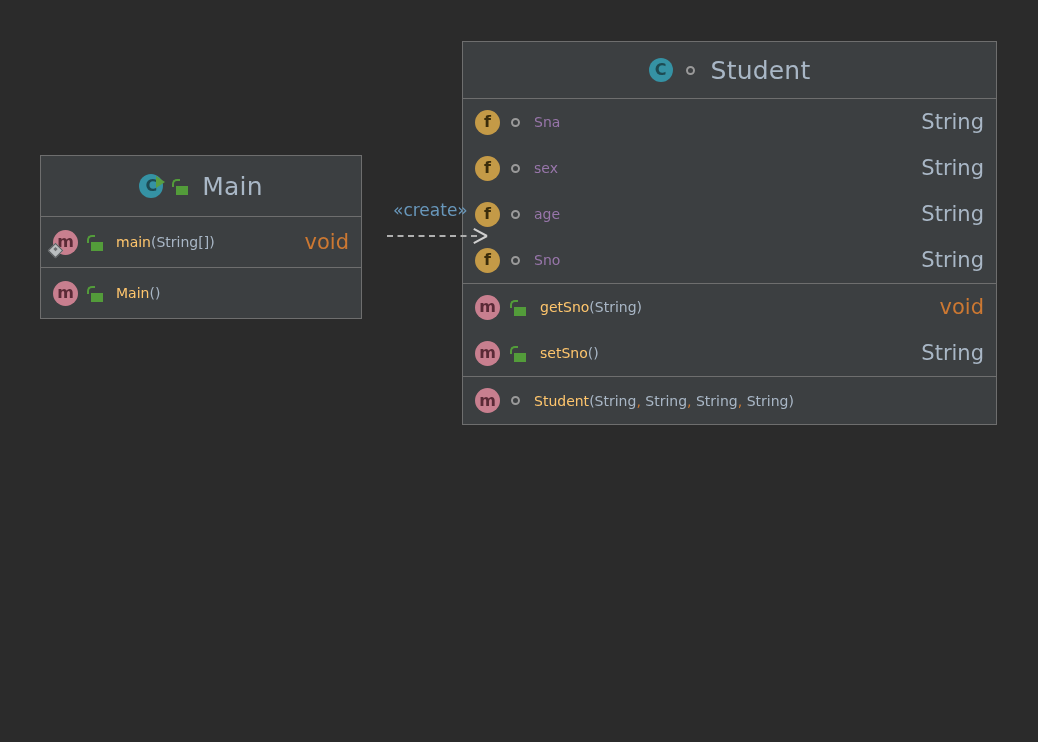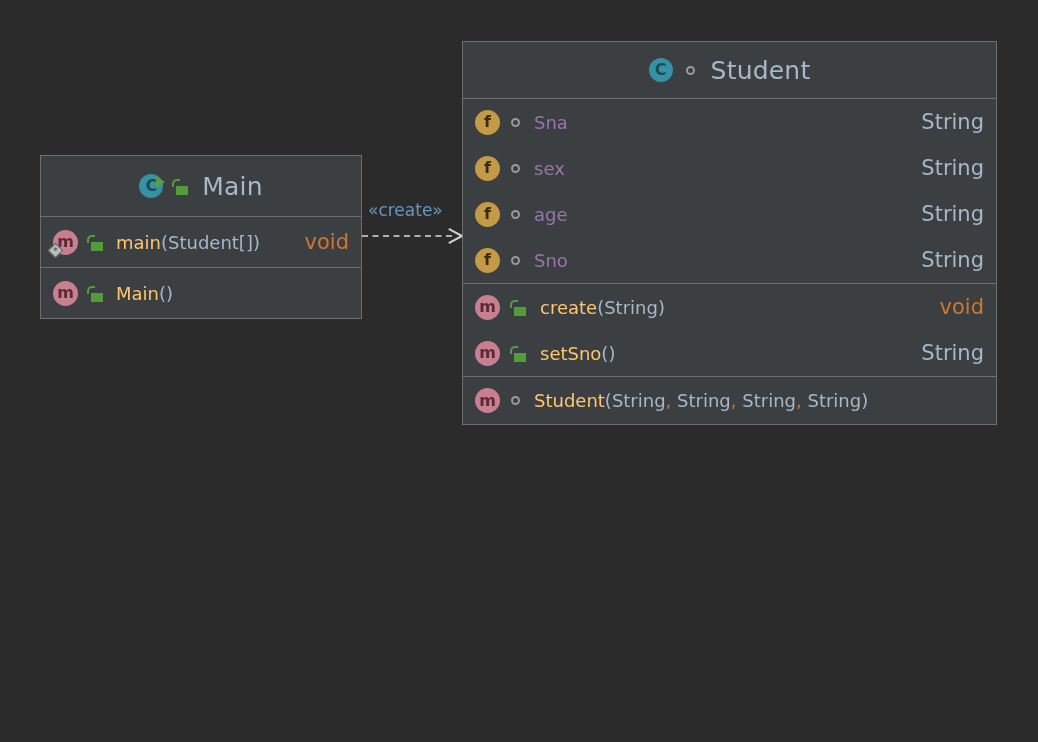--- a/index.html
+++ b/index.html
@@ -52,21 +52,21 @@
   .row {
     display: flex;
     align-items: center;
     box-sizing: border-box;
     padding-left: 12px;
     padding-right: 12px;
     white-space: nowrap;
   }
 
   .row .label {
-    font-size: 18px;
+    font-size: 14px;
     display: flex;
     align-items: baseline;
     white-space: nowrap;
   }
 
   .row .type {
     margin-left: auto;
     font-size: 21px;
     color: #a9b7c6;
     white-space: nowrap;
@@ -170,20 +170,21 @@
     width: 9px;
     height: 9px;
     border-radius: 50%;
     border: 2.5px solid #9a9a9a;
     box-sizing: border-box;
   }
 
   
   .connector {
     position: absolute;
+    margin-left: 25px;
   }
   .dash-line {
     position: absolute;
     height: 0;
     border-top: 2px dashed #b0b0b0;
   }
   .arrow-head {
     position: absolute;
   }
   .arrow-head span {
@@ -233,21 +234,21 @@
         </span>
         <span class="icon-wrap" style="margin-right:12px;">
           <span class="lock">
               <span class="shackle"></span>
               <span class="body"></span>
             </span>
         </span>
         <span class="label">
           <span class="nm-method">main</span>
             <span class="paren">(</span>
-            <span class="ptype">Student[]</span>
+            <span class="ptype">String[]</span>
             <span class="paren">)</span>
         </span>
         <span class="type kw">void</span>
       </div>
     </div>
 
     <div class="section">
       <div class="row" style="height:50px;">
         <span class="icon-wrap" style="margin-right:9px;">
           <span class="badge m" style="width:25px;height:25px;font-size:16px;">m</span>
@@ -339,21 +340,21 @@
         <span class="icon-wrap" style="margin-right:10px;">
           <span class="badge m" style="width:25px;height:25px;font-size:16px;">m</span>
         </span>
         <span class="icon-wrap" style="margin-right:13px;">
           <span class="lock">
               <span class="shackle"></span>
               <span class="body"></span>
             </span>
         </span>
         <span class="label">
-          <span class="nm-method">create</span>
+          <span class="nm-method">getSno</span>
             <span class="paren">(</span>
             <span class="ptype">String</span>
             <span class="paren">)</span>
         </span>
         <span class="type kw">void</span>
       </div>
 
       <div class="row" style="height:46px;">
         <span class="icon-wrap" style="margin-right:10px;">
           <span class="badge m" style="width:25px;height:25px;font-size:16px;">m</span>

